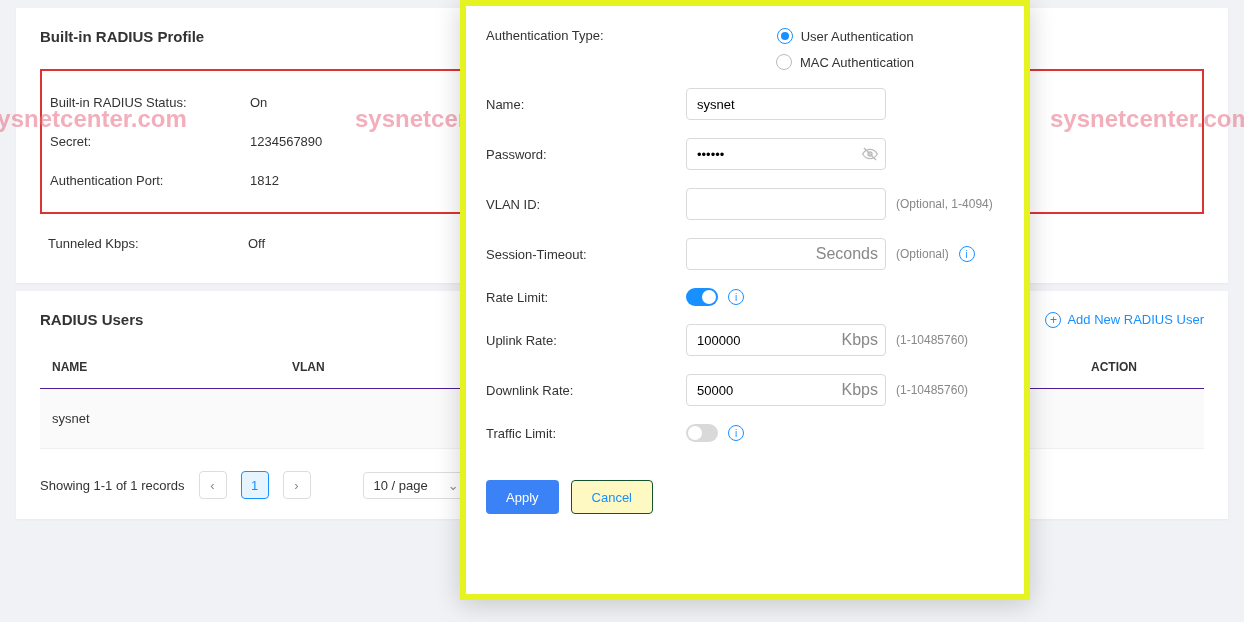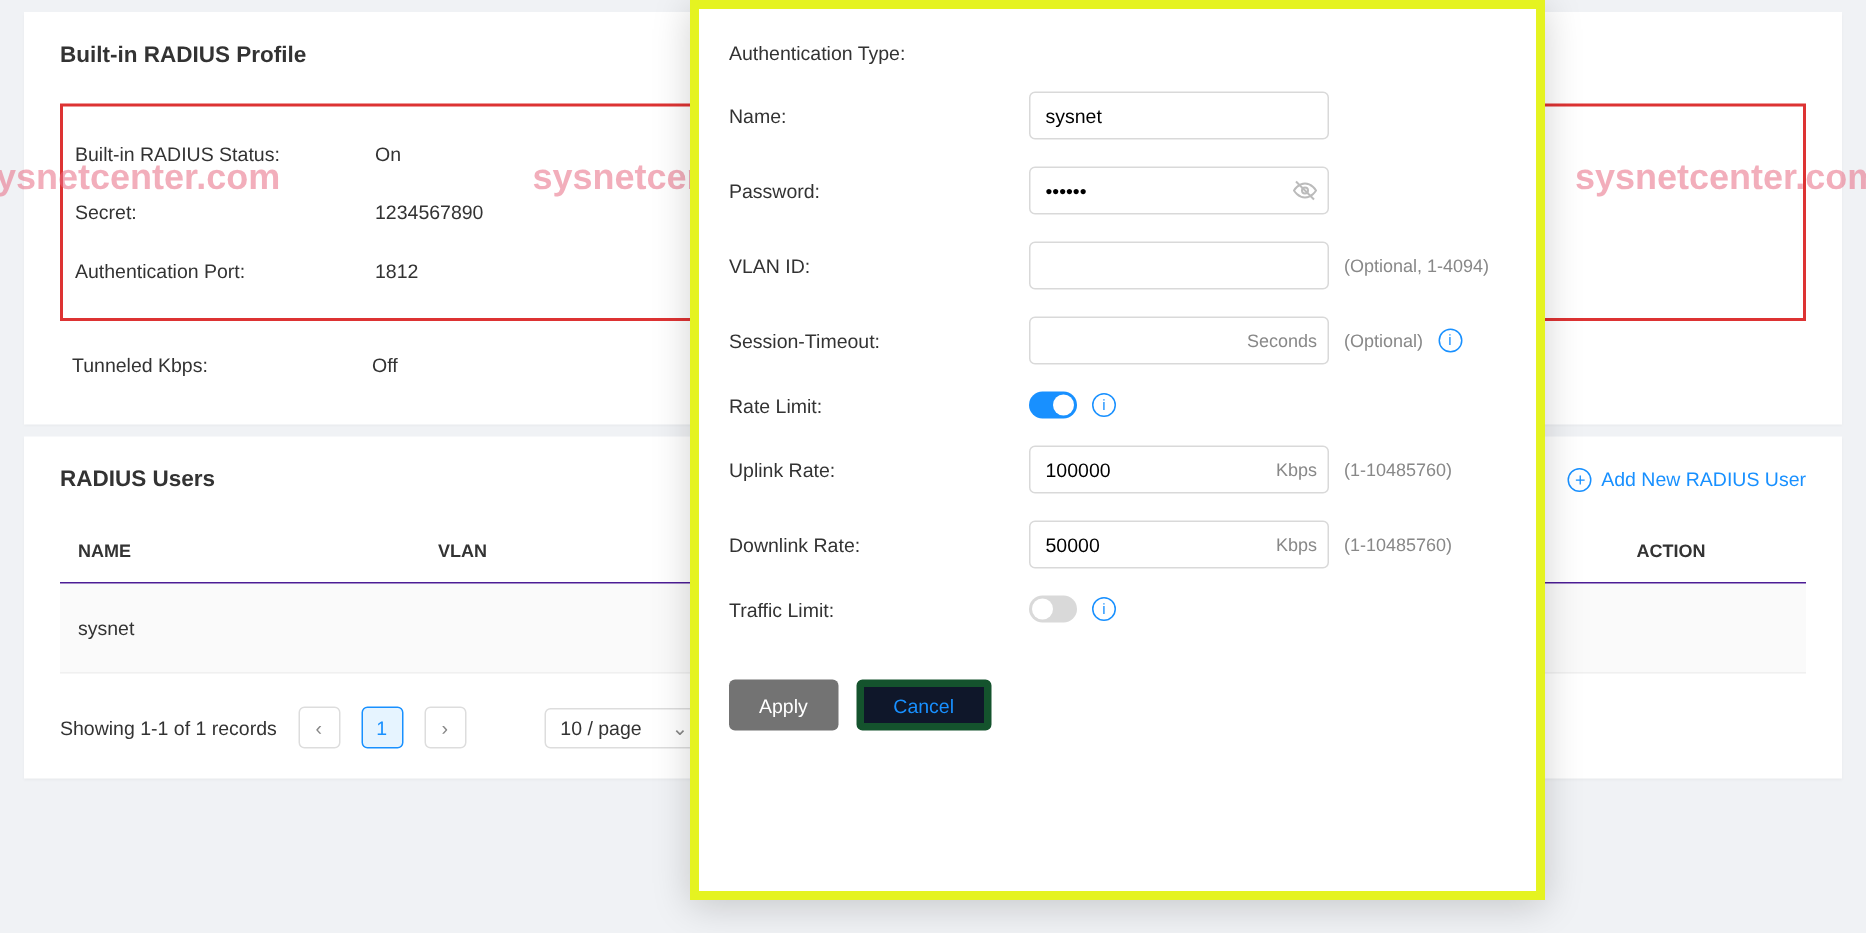--- a/index.html
+++ b/index.html
@@ -174,21 +174,21 @@
     height: 32px;
     border: 1px solid #d9d9d9;
     border-radius: 4px;
     padding: 0 10px;
     font-size: 13px;
   }
   .txt.wunit { padding-right: 50px; position:relative; }
   .input-wrap { position:relative; width:200px; }
   .unit {
     position:absolute; right:8px; top:0; bottom:0;
-    display:flex; align-items:center; color:#888; font-size:12px;
+    display:flex; align-items:center; color:#888; font-size:16px;
   }
   .eye {
     position:absolute; right:8px; top:0; bottom:0;
     display:flex; align-items:center; color:#bbb; cursor:pointer;
   }
   .hint { color:#888; font-size:12px; }
   .info-i {
     width:16px;height:16px;border:1.5px solid #1890ff;border-radius:50%;
     display:inline-flex;align-items:center;justify-content:center;
     color:#1890ff;font-size:10px;font-style:normal;cursor:pointer;
@@ -206,22 +206,22 @@
   .toggle.off { background:#d9d9d9; }
   .toggle.off::after{ left:2px; }
   .modal-foot {
     display:flex; gap:12px; padding: 10px 20px 18px;
   }
   .btn {
     height:34px; padding:0 20px; border-radius:4px;
     font-size:13px; cursor:pointer; display:inline-flex;
     align-items:center; justify-content:center;
   }
-  .btn-primary { background:#737373; color:#fff; border:none; }
-  .btn-secondary { background:#0f172a; color:#1890ff; border:5px solid #14532d; }
+  .btn-primary { background:#3b82f6; color:#fff; border:none; }
+  .btn-secondary { background:#fef9c3; color:#1890ff; border:1px solid #14532d; }
   .action-icons { display:flex; gap:14px; justify-content:center; }
 </style>
 </head>
 <body>
 
 <div class="watermark" style="left:-16px">sysnetcenter.com</div>
 <div class="watermark" style="left:355px">sysnetcenter.com</div>
 <div class="watermark" style="left:700px">sysnetcenter.com</div>
 <div class="watermark" style="left:1050px">sysnetcenter.com</div>
 
@@ -298,20 +298,30 @@
     </span>
     <span class="gobtn">Go</span>
   </div>
 </div>
 
 <div class="modal">
   <div class="modal-body">
 
     <div class="frow" style="align-items:flex-start">
       <div class="flab">Authentication Type:</div>
+      <div class="fctl radio-col">
+        <div class="radio-item">
+          <span class="radio checked"></span>
+          <span>User Authentication</span>
+        </div>
+        <div class="radio-item">
+          <span class="radio"></span>
+          <span>MAC Authentication</span>
+        </div>
+      </div>
     </div>
 
     <div class="frow">
       <div class="flab">Name:</div>
       <div class="fctl">
         <input class="txt" value="sysnet" style="">
       </div>
     </div>
 
     <div class="frow">

